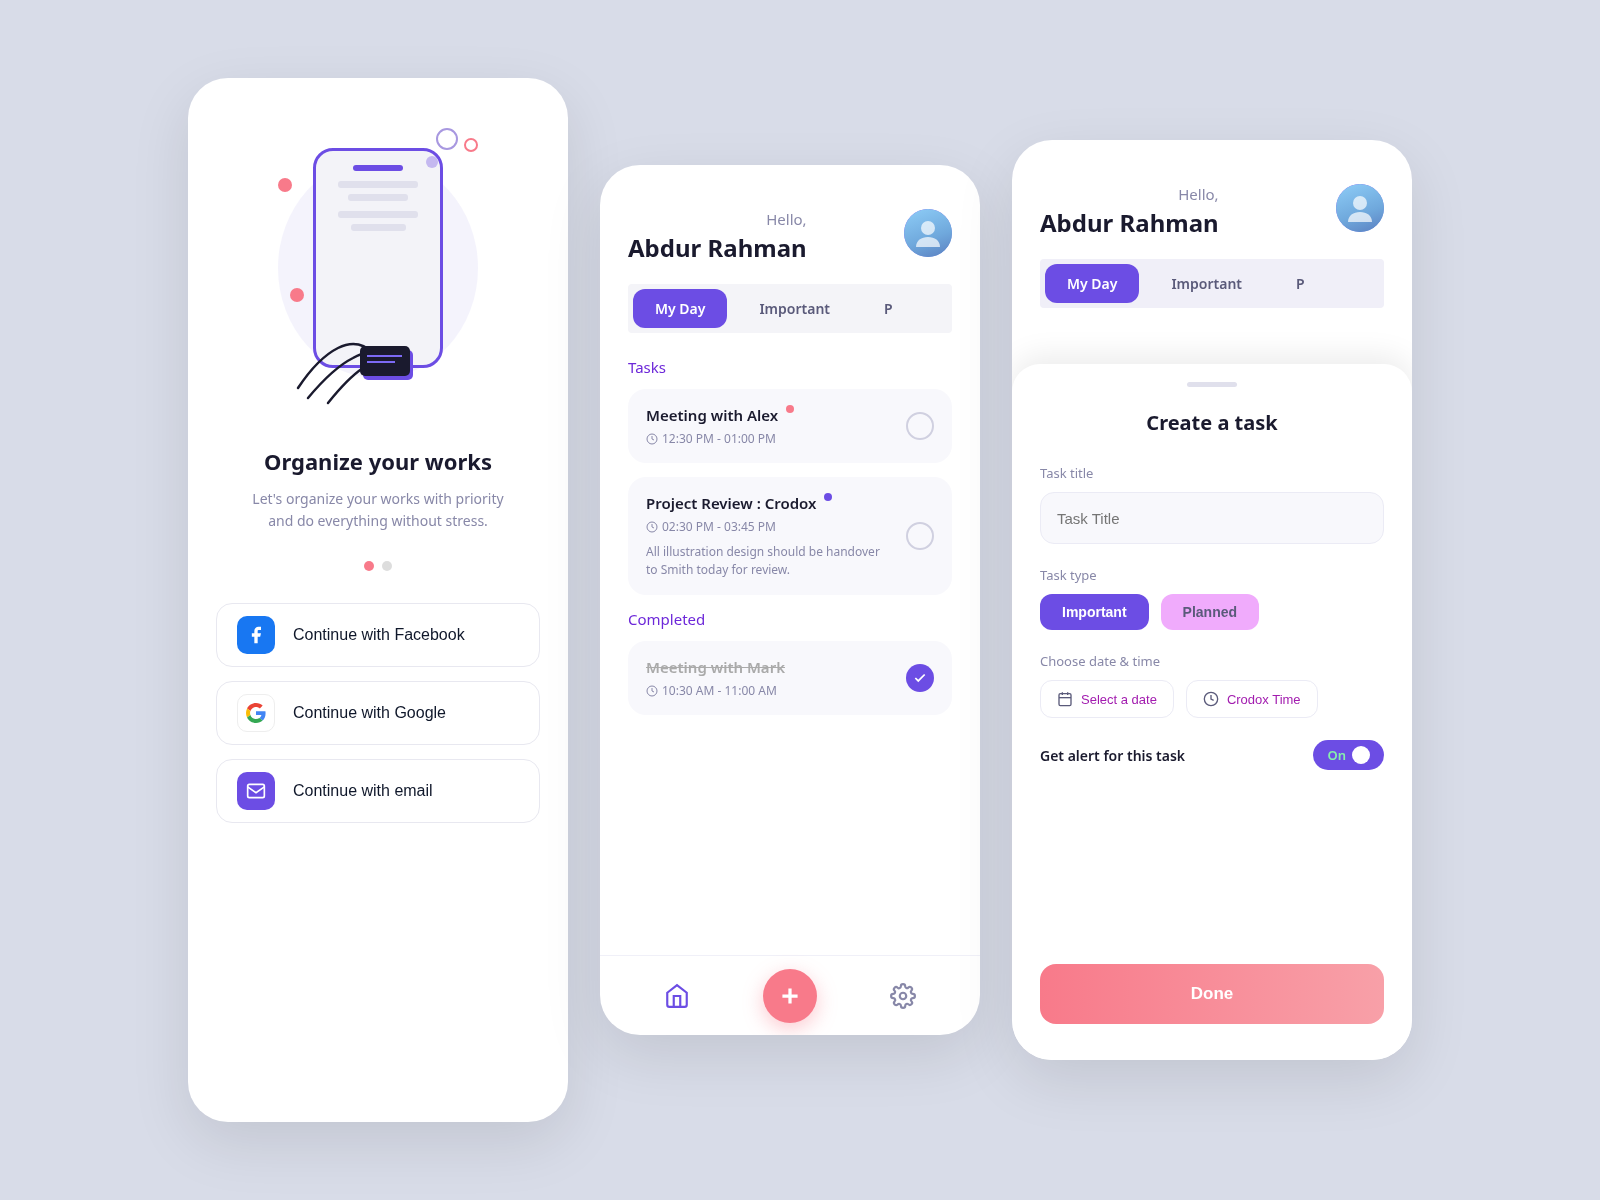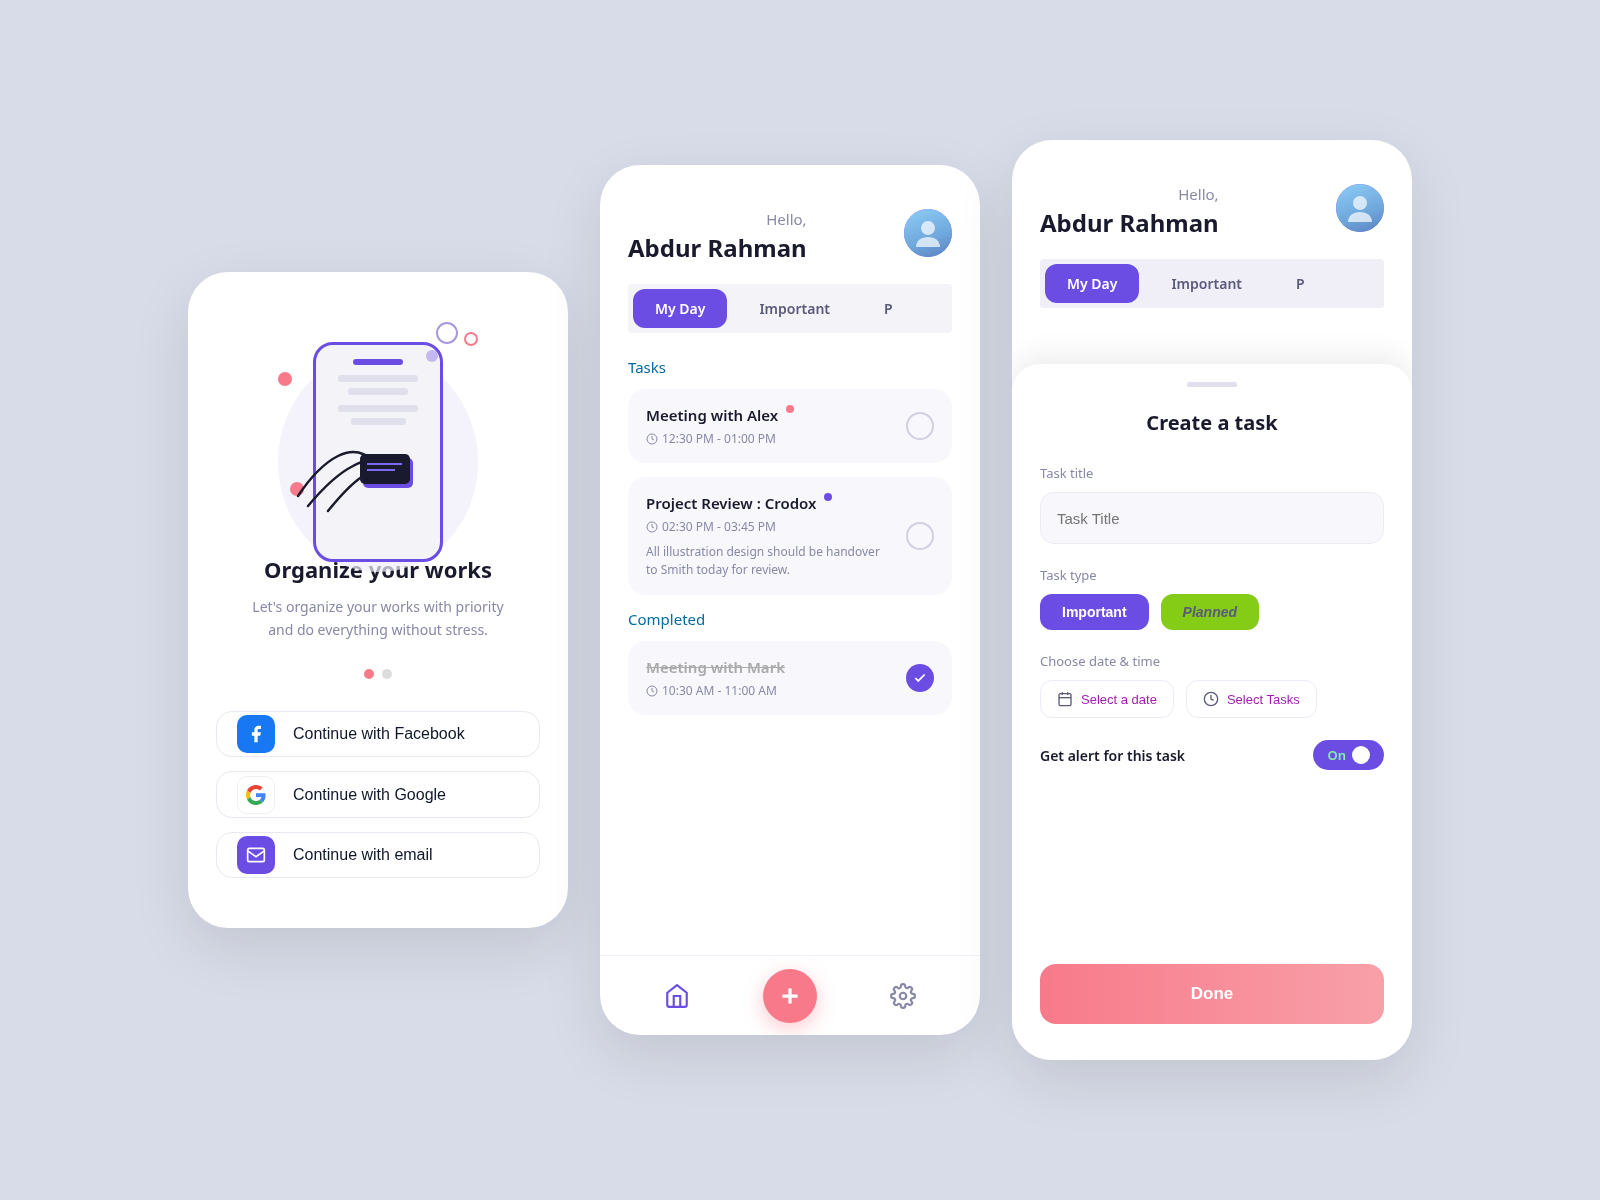--- a/index.html
+++ b/index.html
@@ -19,21 +19,21 @@
     .phone-card {
       background: #fff;
       border-radius: 40px;
       overflow: hidden;
       box-shadow: 0 20px 60px rgba(0,0,0,0.10);
     }
 
     
     .card1 {
       width: 380px;
-      height: 656px;
+      height: 1044px;
       display: flex;
       flex-direction: column;
       align-items: center;
       padding: 40px 28px 36px;
     }
 
     .illustration-wrap {
       width: 260px;
       height: 300px;
       position: relative;
@@ -235,21 +235,21 @@
       background: #6c4de4;
       color: #fff;
     }
     .tab-inactive {
       background: transparent;
       color: #5a5a7a;
     }
 
     .section-label {
       font-size: 15px;
-      color: #0369a1;
+      color: #6d28d9;
       margin-bottom: 12px;
     }
 
     
     .task-card {
       background: #f8f8fc;
       border-radius: 18px;
       padding: 16px 18px;
       margin-bottom: 14px;
       display: flex;
@@ -398,21 +398,21 @@
     }
     .type-btn {
       padding: 10px 22px;
       border-radius: 12px;
       font-size: 14px;
       font-weight: 600;
       cursor: pointer;
       border: none;
     }
     .type-btn-active { background: #6c4de4; color: #fff; }
-    .type-btn-inactive { background: #84cc16; color: #5a5a7a; font-style: italic; }
+    .type-btn-inactive { background: #f0abfc; color: #5a5a7a; }
 
     .datetime-btns {
       display: flex;
       gap: 12px;
     }
     .datetime-btn {
       display: flex;
       align-items: center;
       gap: 8px;
       padding: 10px 16px;
@@ -721,21 +721,21 @@
               <line x1="8" y1="2" x2="8" y2="6"></line>
               <line x1="3" y1="10" x2="21" y2="10"></line>
           </svg>
           <span>Select a date</span>
         </button>
         <button class="datetime-btn">
           <svg width="16" height="16" viewBox="0 0 24 24" fill="none" stroke="#5a5a7a" stroke-width="2">
             <circle cx="12" cy="12" r="10"></circle>
               <path d="M12 6v6l4 2"></path>
           </svg>
-          <span>Select Tasks</span>
+          <span>Crodox Time</span>
         </button>
       </div>
     </div>
 
     <div class="alert-row">
       <span class="alert-label">Get alert for this task</span>
       <div class="toggle-on">
         <span>On</span>
         <span class="toggle-knob"></span>
       </div>

